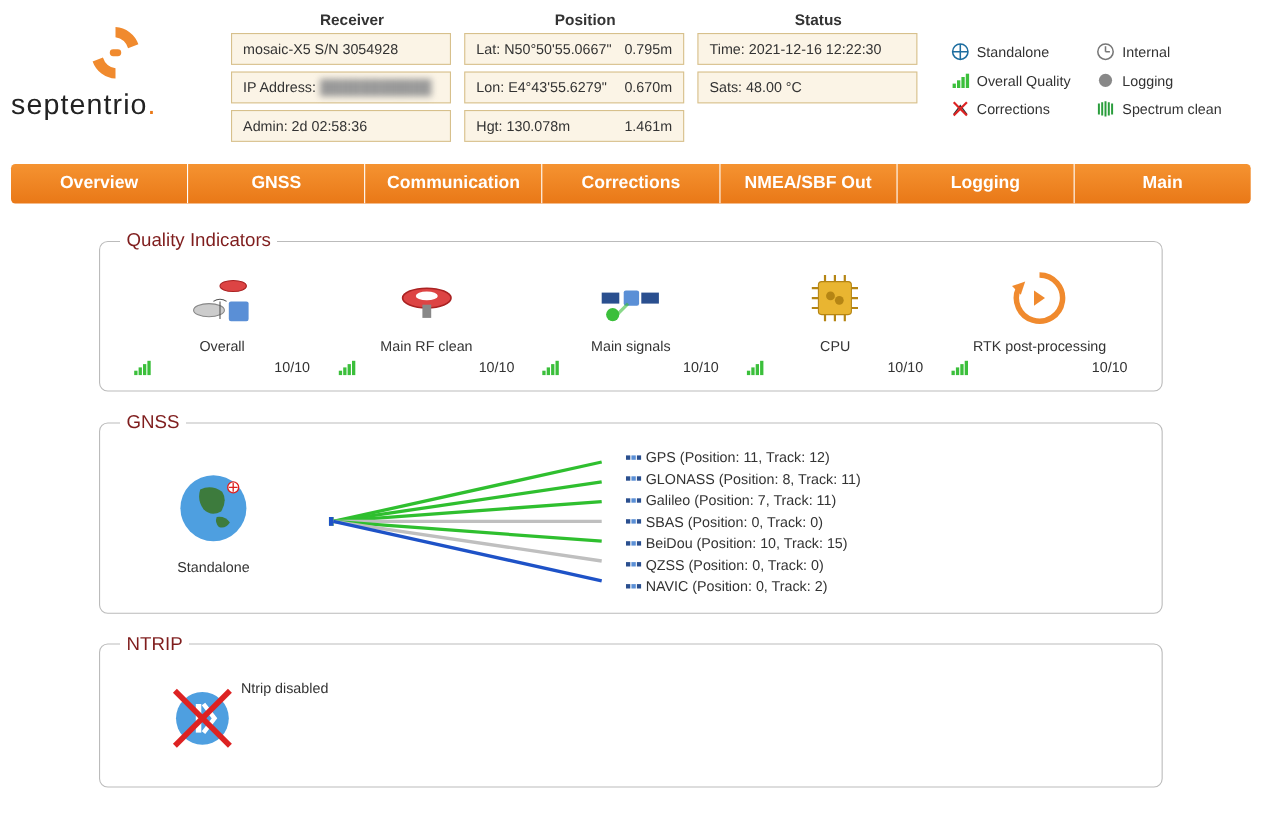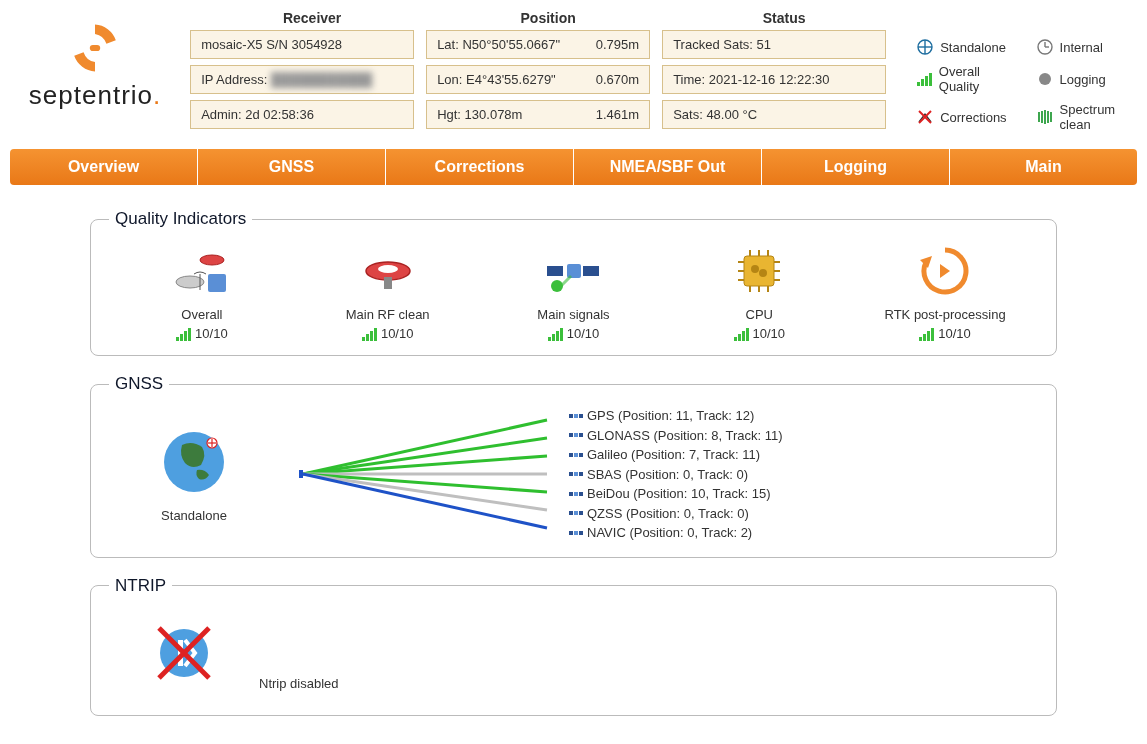--- a/index.html
+++ b/index.html
@@ -10,32 +10,32 @@
     color: #333;
     background: #fff;
     width: 1147px;
   }
   .top-area {
     display: flex;
     align-items: flex-start;
     padding: 10px 10px 0 10px;
     gap: 10px;
   }
-  .logo-block { width: 190px; text-align:center; padding-top:12px; }
+  .logo-block { width: 190px; text-align:left; padding-top:12px; }
   .logo-block svg { display:block; margin:0 auto; }
   .logo-text { font-size:26px; font-weight:400; color:#222; letter-spacing:1px; margin-top:6px;}
   .logo-text .dot { color:#e97817; }
   .info-cols { display:flex; gap:12px; }
   .info-col { display:flex; flex-direction:column; align-items:center; }
   .col-title { font-weight:bold; font-size:14px; margin-bottom:4px;margin-left:20px; }
   .info-cell {
     background:#fbf4e6;
     border:1px solid #d7c08c;
     padding:6px 10px;
-    width:224px;
+    width:200px;
     font-size:13px;
     margin-bottom:6px;
     display:flex; justify-content:space-between;
   }
   .legend-block { margin-left:20px; display:grid; grid-template-columns: 1fr 1fr; column-gap:18px; row-gap:8px; padding-top:28px;}
   .legend-item { display:flex; align-items:center; gap:6px; font-size:13px;}
   .legend-icon { width:18px; height:18px; display:flex; align-items:center; justify-content:center;}
   
   .nav {
     margin:14px 10px 0 10px;
@@ -57,42 +57,42 @@
   .nav-item:last-child { border-right:none; }
   
   .content { padding:24px 90px 10px 90px; }
   fieldset.panel {
     border:1px solid #bbb;
     border-radius:8px;
     margin:0 0 18px 0;
     padding:12px 18px 14px 18px;
   }
   fieldset.panel > legend {
-    color:#0f172a;
+    color:#7f1d1d;
     font-size:17px;
     padding:0 6px;
   }
   .qi-row { display:flex; justify-content:space-around; text-align:center; }
   .qi-item { width:160px; }
   .qi-icon { height:60px; display:flex; align-items:center; justify-content:center; }
   .qi-label { margin-top:6px; font-size:13px; }
-  .qi-score { margin-top:4px; font-size:13px; display:flex; align-items:center; justify-content:center; gap:4px;}
+  .qi-score { margin-top:4px; font-size:13px; display:flex; align-items:center; justify-content:space-between; gap:4px;}
   .bars { display:inline-flex; align-items:flex-end; gap:1px; height:14px;}
   .bars span { width:3px; background:#3bbf3b; }
   .bars span:nth-child(1){height:4px}.bars span:nth-child(2){height:7px}.bars span:nth-child(3){height:10px}.bars span:nth-child(4){height:13px}
   
   .gnss-body { display:flex; align-items:center; gap:20px; }
   .gnss-left { text-align:center; width:170px;}
   .gnss-left-label { margin-top:6px; font-size:13px;}
   .gnss-mid { position:relative; width:250px; height:120px;}
   .gnss-right { font-size:13px; line-height:1.5;}
   .gnss-right .row{ display:flex; align-items:center; gap:4px;text-align:right;}
   .sat-ico { width:14px; height:14px; }
   
-  .ntrip-body { display:flex; align-items:flex-end; gap:40px; padding:10px 40px;}
+  .ntrip-body { display:flex; align-items:flex-start; padding:10px 40px;}
   .ip-blur { filter:blur(3px); color:#999; }
 </style>
 </head>
 <body>
 
 <div class="top-area">
   <div class="logo-block">
     <svg width="52" height="52" viewBox="0 0 100 100">
       <path d="M50 5 A45 45 0 0 1 90 35 L72 42 A28 28 0 0 0 50 23 Z" fill="#f08a2e"></path>
       <path d="M50 95 A45 45 0 0 1 10 65 L28 58 A28 28 0 0 0 50 77 Z" fill="#f08a2e"></path>
@@ -125,23 +125,20 @@
           <span>0.670m</span>
         </div>
       <div class="info-cell">
           <span><span>Hgt:</span> <span>130.078m</span></span>
           <span>1.461m</span>
         </div>
     </div>
     <div class="info-col">
       <div class="col-title">Status</div>
       <div class="info-cell">
-          <span><span>Tracked Sats:</span> <span>51</span></span>
-        </div>
-      <div class="info-cell">
           <span><span>Time:</span> <span>2021-12-16 12:22:30</span></span>
         </div>
       <div class="info-cell">
           <span><span>Sats:</span> <span>48.00 °C</span></span>
         </div>
     </div>
   </div>
 
   <div class="legend-block">
     <div class="legend-item">
@@ -200,20 +197,21 @@
           </svg>
       </span>
       <span>Spectrum clean</span>
     </div>
   </div>
 </div>
 
 <div class="nav">
   <div class="nav-item">Overview</div>
   <div class="nav-item">GNSS</div>
+  <div class="nav-item">Communication</div>
   <div class="nav-item">Corrections</div>
   <div class="nav-item">NMEA/SBF Out</div>
   <div class="nav-item">Logging</div>
   <div class="nav-item">Main</div>
 </div>
 
 <div class="content">
 
   <fieldset class="panel">
     <legend>Quality Indicators</legend>

